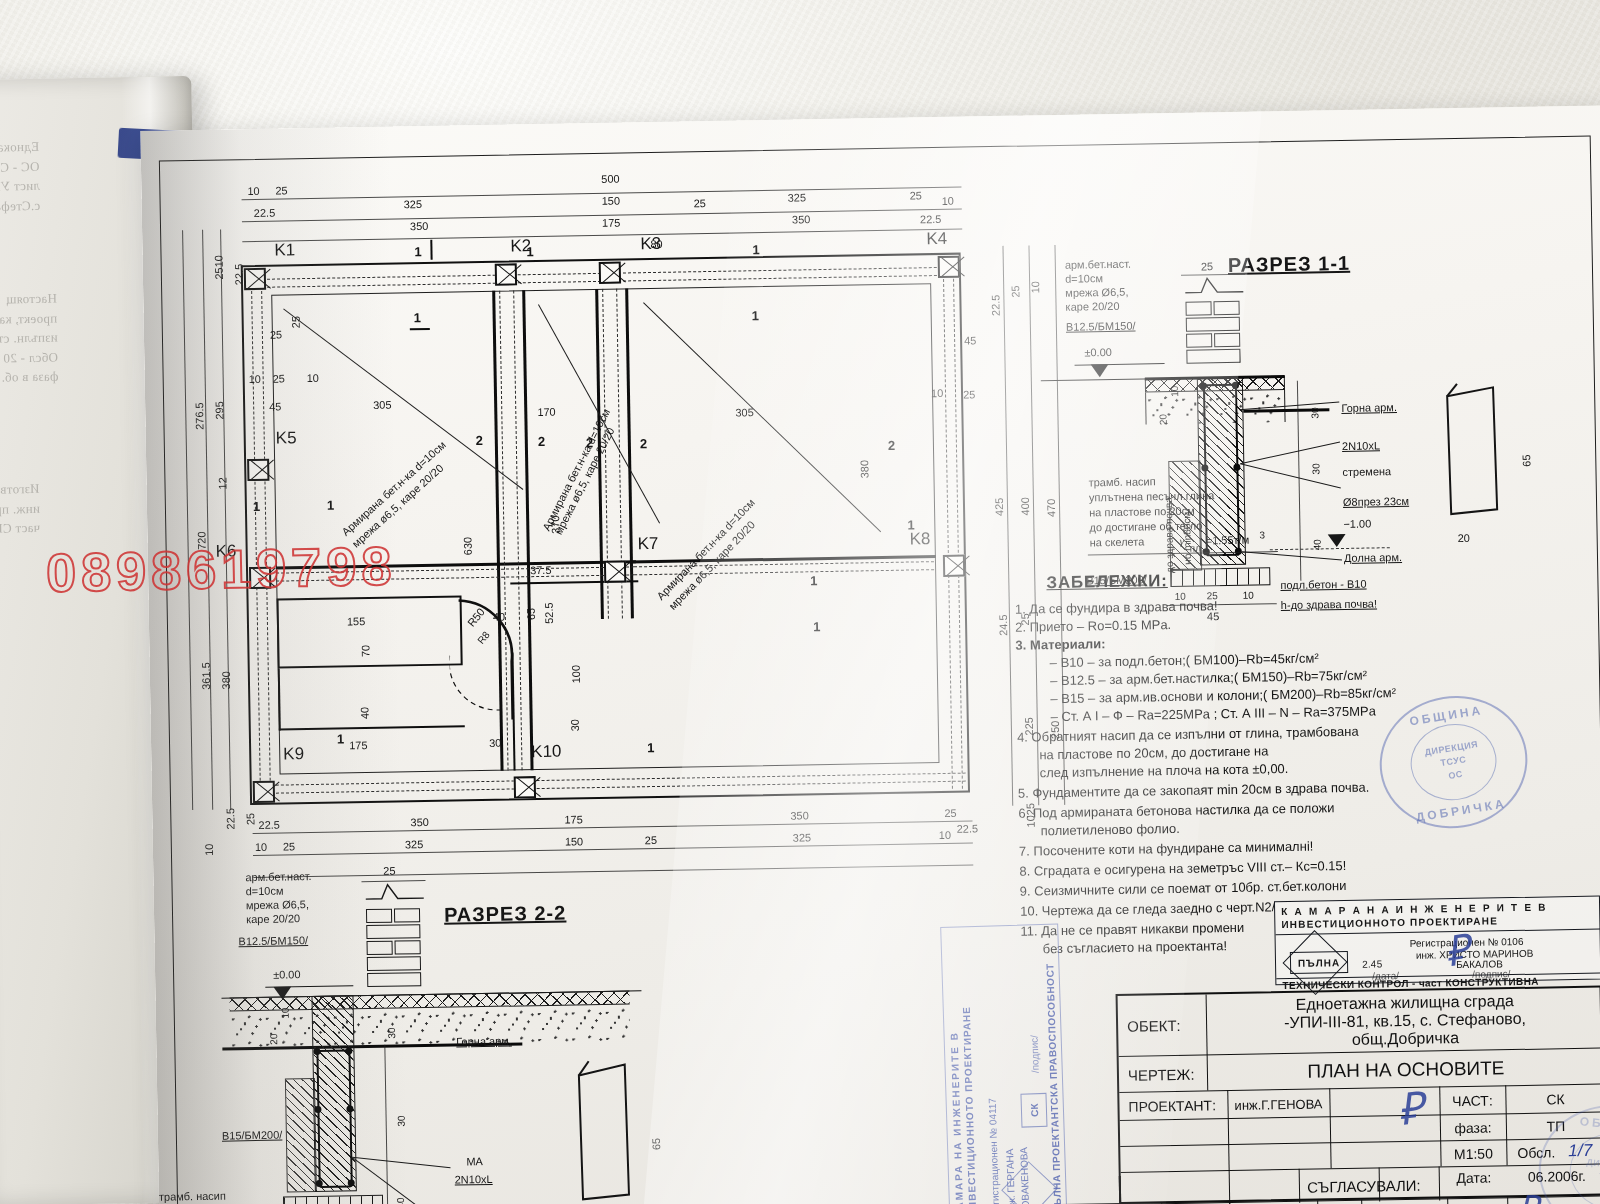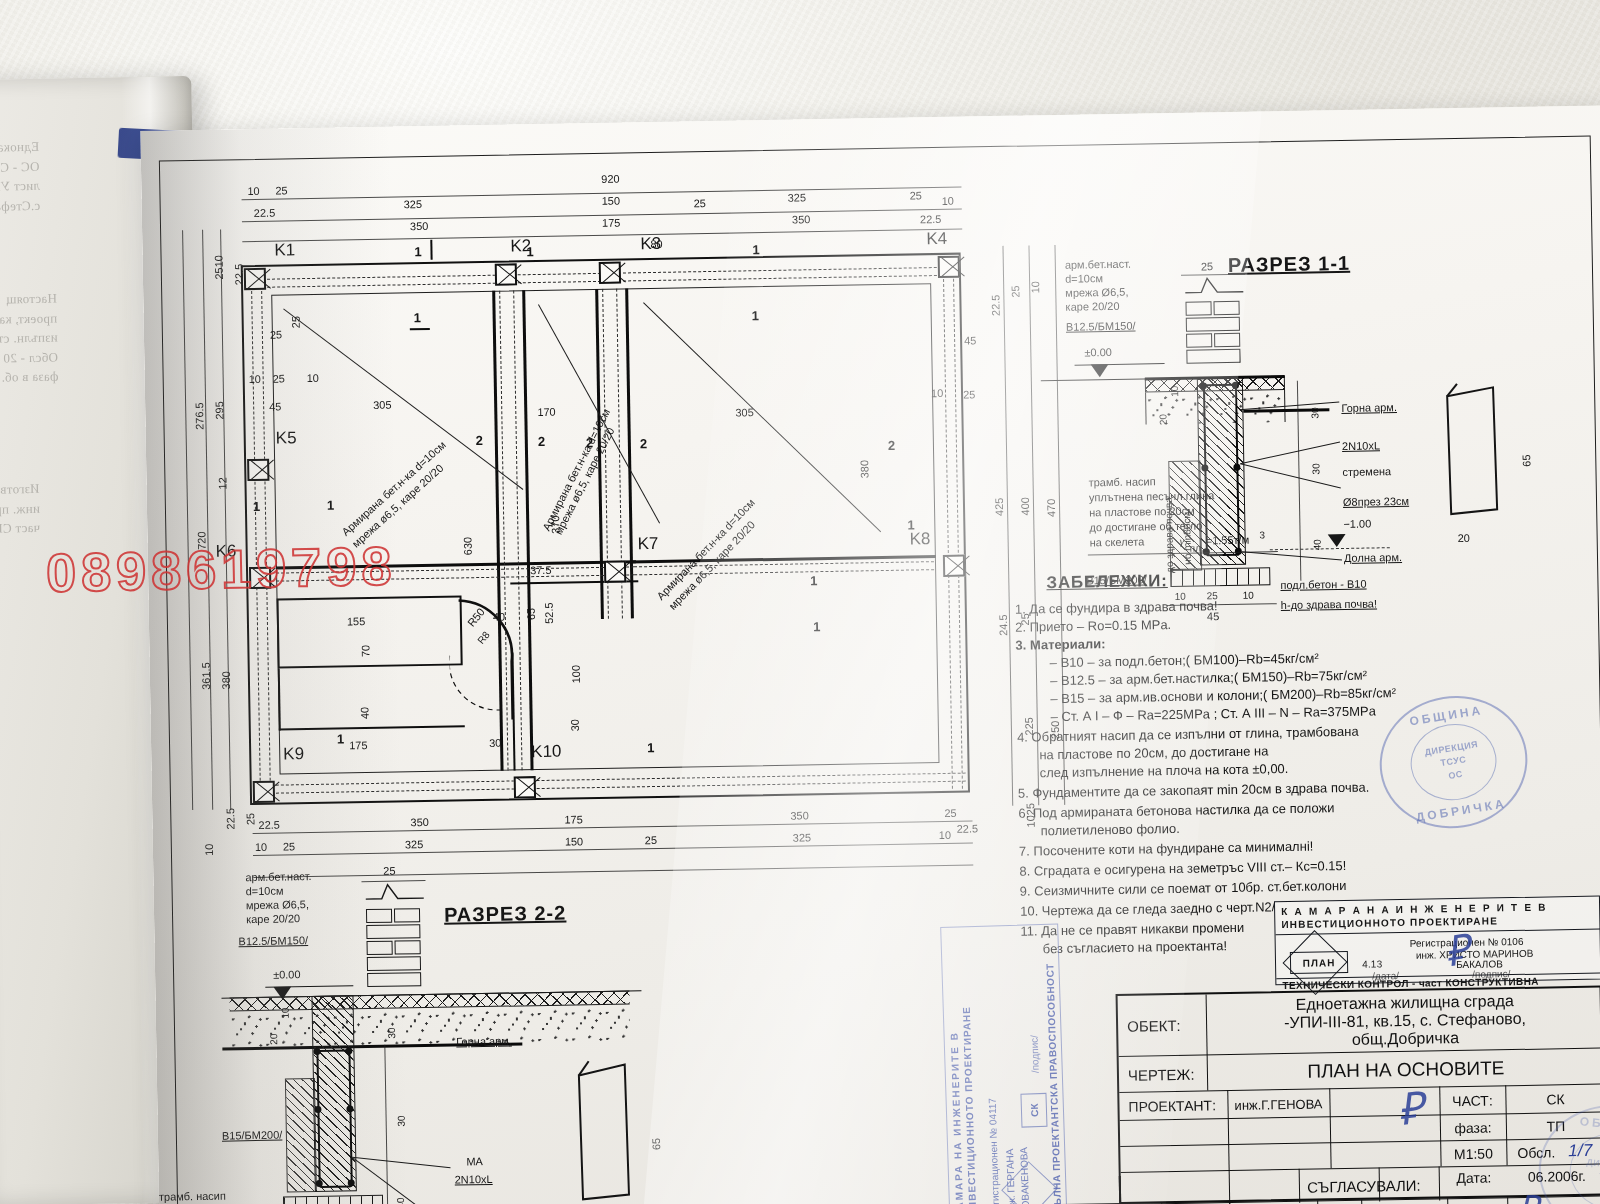--- a/index.html
+++ b/index.html
@@ -307,21 +307,21 @@
 
       <div class="ln h" style="left:100px;top:92px;width:720px;opacity:.8;"></div>
       <div class="ln h" style="left:100px;top:112px;width:720px;opacity:.8;"></div>
       <div class="ln h" style="left:100px;top:70px;width:720px;opacity:.8;"></div>
 
       <div class="t sm" style="left:106px;top:56px;">10</div>
       <div class="t sm" style="left:134px;top:56px;">25</div>
       <div class="t sm" style="left:112px;top:78px;">22.5</div>
       <div class="t sm" style="left:262px;top:72px;">325</div>
       <div class="t sm" style="left:268px;top:94px;">350</div>
-      <div class="t sm" style="left:460px;top:50px;">920</div>
+      <div class="t sm" style="left:460px;top:50px;">500</div>
       <div class="t sm" style="left:460px;top:72px;">150</div>
       <div class="t sm" style="left:460px;top:94px;">175</div>
       <div class="t sm" style="left:508px;top:116px;">80</div>
       <div class="t sm" style="left:552px;top:76px;">25</div>
       <div class="t sm" style="left:646px;top:72px;">325</div>
       <div class="t sm" style="left:650px;top:94px;">350</div>
       <div class="t sm" style="left:768px;top:72px;">25</div>
       <div class="t sm" style="left:800px;top:78px;">10</div>
       <div class="t sm" style="left:778px;top:96px;">22.5</div>
 
@@ -531,26 +531,26 @@
       <div class="t" style="left:866px;top:788px;">10. Чертежа да се гледа заедно с черт.N2/</div>
       <div class="t" style="left:866px;top:808px;">11. Да не се правят никакви промени</div>
       <div class="t" style="left:888px;top:826px;">без съгласието на проектанта!</div>
 
       <div class="knip" style="left:1120px;top:790px;width:326px;height:84px;">
         <div class="t xs bold" style="left:6px;top:4px;letter-spacing:2.2px;">К А М А Р А   Н А   И Н Ж Е Н Е Р И Т Е   В</div>
         <div class="t xs bold" style="left:6px;top:17px;letter-spacing:1.2px;">ИНВЕСТИЦИОННОТО ПРОЕКТИРАНЕ</div>
         <div class="ln h" style="left:0;top:32px;width:326px;background:#15181f;"></div>
         <div class="diamond" style="left:16px;top:38px;"></div>
         <div class="box" style="left:14px;top:50px;width:58px;height:22px;border-width:1.4px;border-color:#15181f;display:flex;align-items:center;justify-content:center;">
-          <span class="t xs bold" style="position:static;letter-spacing:1px;">ПЛАН</span>
+          <span class="t xs bold" style="position:static;letter-spacing:1px;">ПЪЛНА</span>
         </div>
         <div class="t xs" style="left:134px;top:38px;">Регистрационен № 0106</div>
         <div class="t xs" style="left:140px;top:50px;">инж. ХРИСТО МАРИНОВ</div>
         <div class="t xs" style="left:180px;top:60px;">БАКАЛОВ</div>
-        <div class="t xs hand" style="left:86px;top:58px;color:#1d1d1d;">4.13</div>
+        <div class="t xs hand" style="left:86px;top:58px;color:#1d1d1d;">2.45</div>
         <div class="t xs" style="left:96px;top:70px;color:#555;">/дата/</div>
         <div class="t xs" style="left:196px;top:70px;color:#555;">/подпис/</div>
         <div class="ln h" style="left:0;top:76px;width:326px;background:#15181f;"></div>
         <div class="t xs bold" style="left:6px;top:78px;letter-spacing:.4px;">ТЕХНИЧЕСКИ КОНТРОЛ - част КОНСТРУКТИВНА</div>
       </div>
       <div class="sig" style="left:1290px;top:812px;font-size:42px;transform:rotate(-8deg);">₽</div>
 
       <div class="tb" style="left:960px;top:880px;width:486px;height:210px;border-width:2px;">
 
         <div class="ln h" style="left:0;top:60px;width:486px;background:#111;"></div>

